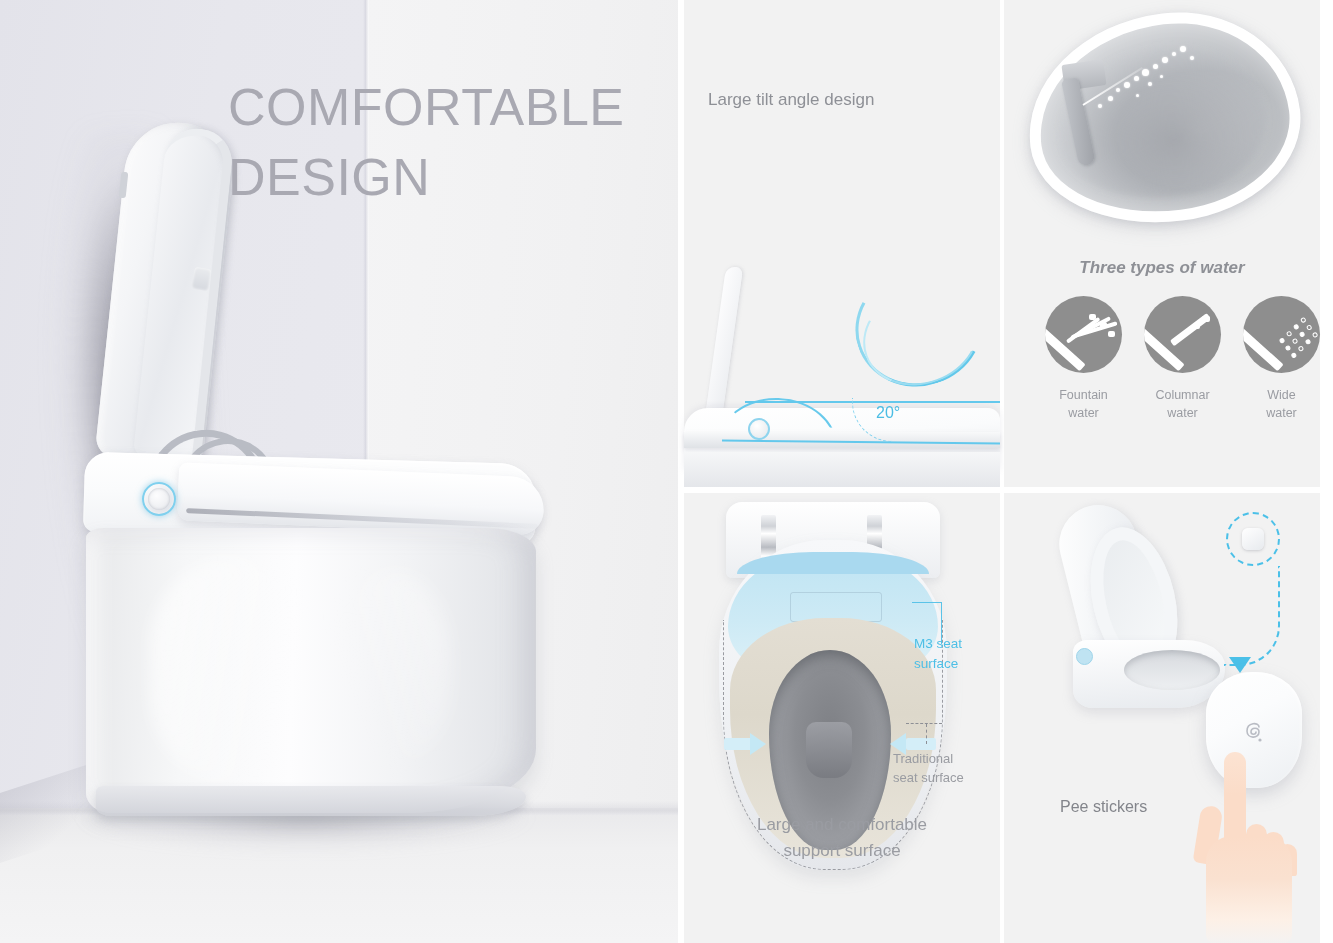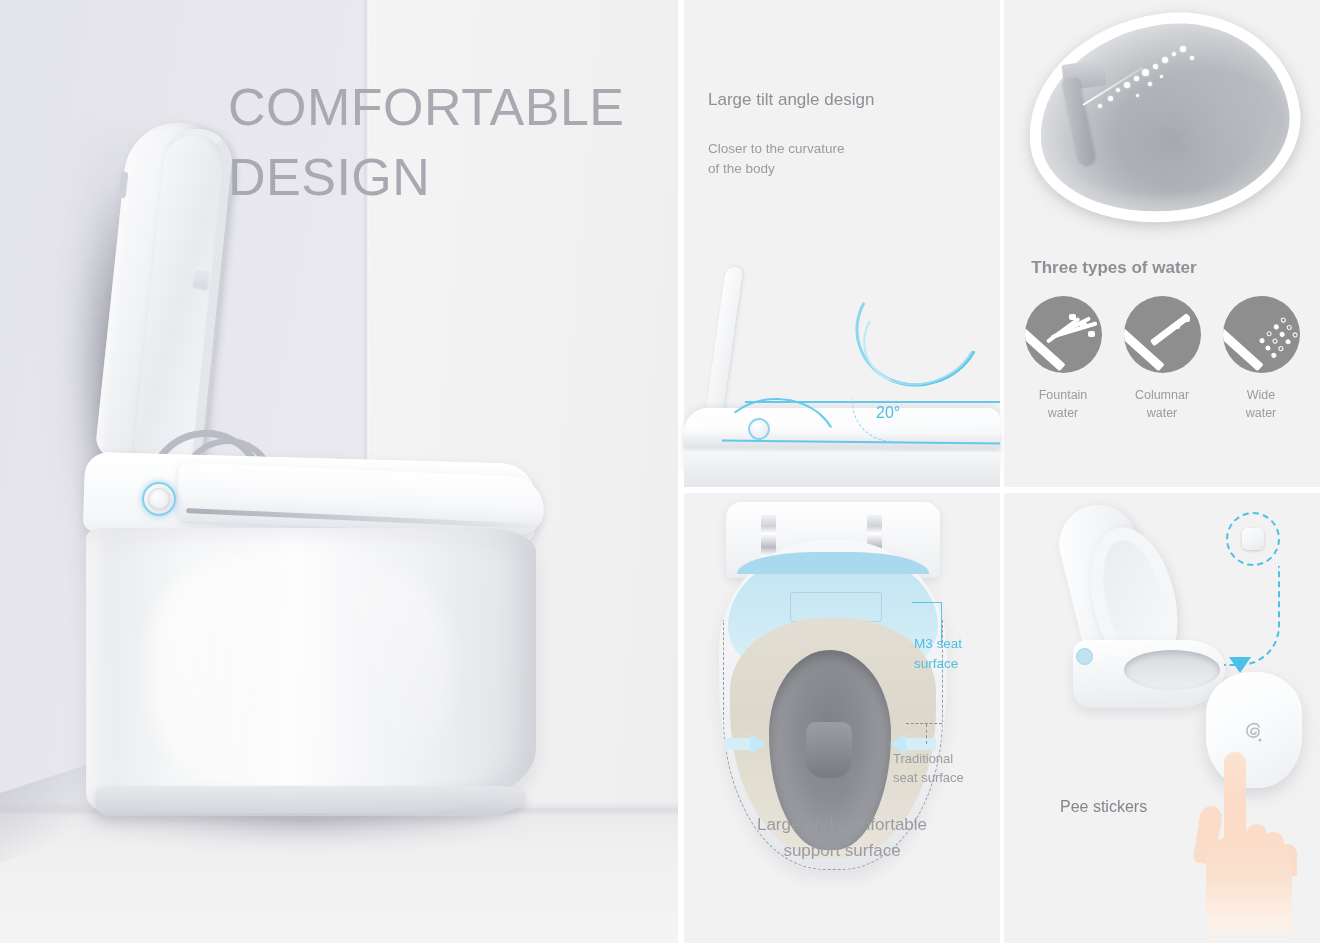--- a/index.html
+++ b/index.html
@@ -266,26 +266,26 @@
     background: linear-gradient(90deg, #ffffff, rgba(255,255,255,.2));
     transform: rotate(-32deg); transform-origin: left center;
   }
   .droplets { position: absolute; left: 1090px; top: 42px; width: 130px; height: 80px; }
   .droplets i {
     position: absolute; display: block; background: #ffffff; border-radius: 50%;
     box-shadow: 0 0 2px rgba(255,255,255,.9);
   }
 
   .water-title {
-    position: absolute; left: 956px; top: 258px; width: 316px;
-    text-align: center; font-size: 17px; color: #8e9096;
+    position: absolute; left: 1004px; top: 258px; width: 316px;
+    text-align: center; font-size: 17px; color: #8e9096; font-style: italic;
   }
   .water-icons {
     position: absolute; left: 1004px; top: 296px; width: 316px;
-    display: flex; justify-content: center; gap: 22px;
+    display: flex; justify-content: flex-end; gap: 22px;
   }
   .wicon { width: 77px; }
   .wcircle {
     width: 77px; height: 77px; border-radius: 50%; background: #8e8e8e;
     position: relative; overflow: hidden;
   }
   .nzl {
     position: absolute; left: -4px; top: 30px; width: 56px; height: 9px;
     background: #ffffff; border-radius: 2px; transform: rotate(42deg);
     transform-origin: left center;
@@ -536,22 +536,20 @@
   <div class="tilt-seatband"></div>
   <div class="tilt-lowerbody"></div>
   <div class="tilt-knob"></div>
   <div class="tilt-curve"></div>
   <div class="hline hline-top"></div>
   <div class="hline hline-bot"></div>
   <div class="angle-arc"></div>
   <div class="angle-label">20°</div>
 
   <h2 class="panel-h1" style="left:708px; top:90px;">Large tilt angle design</h2>
-  <p class="panel-sub" style="left:708px; top:139px;">Closer to the curvature
-of the body</p>
 
   <section class="panel p-water"></section>
 
   <div class="bowl"></div>
   <div class="bowl-rim"></div>
   <div class="bowl-inner-shade"></div>
   <div class="nozzle-base"></div>
   <div class="nozzle-arm"></div>
   <div class="spray-line"></div>
   <div class="droplets">

